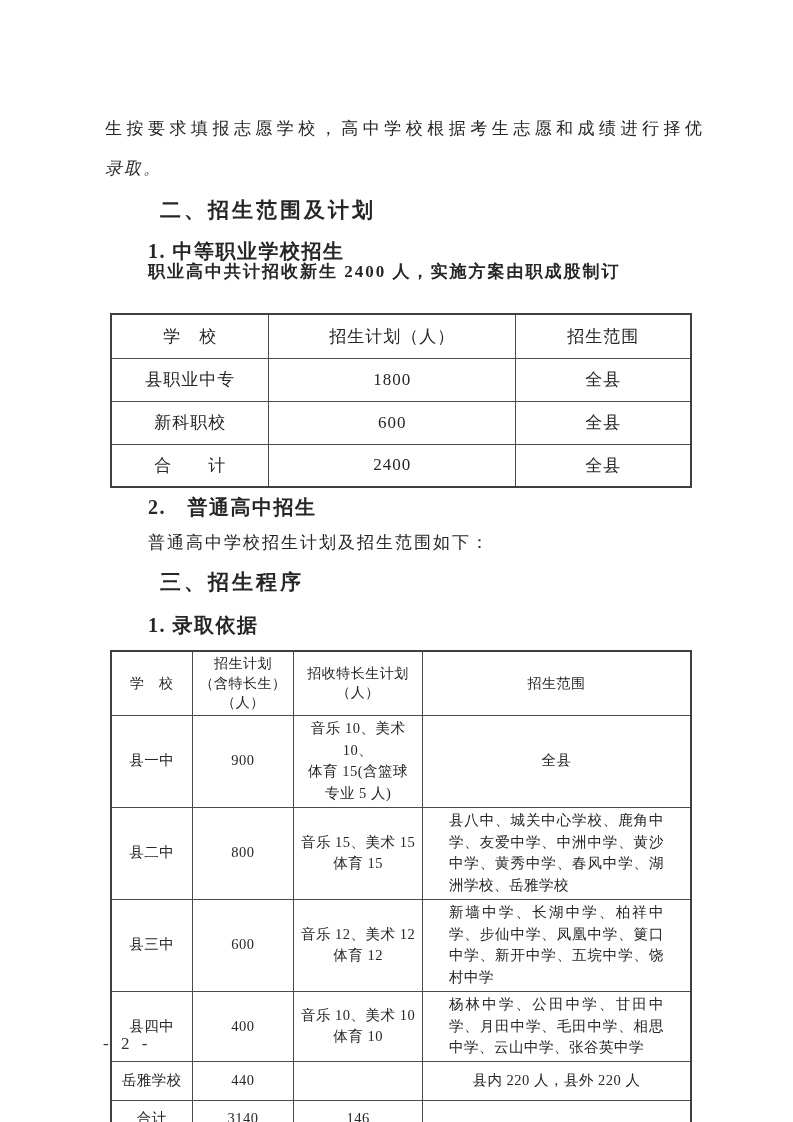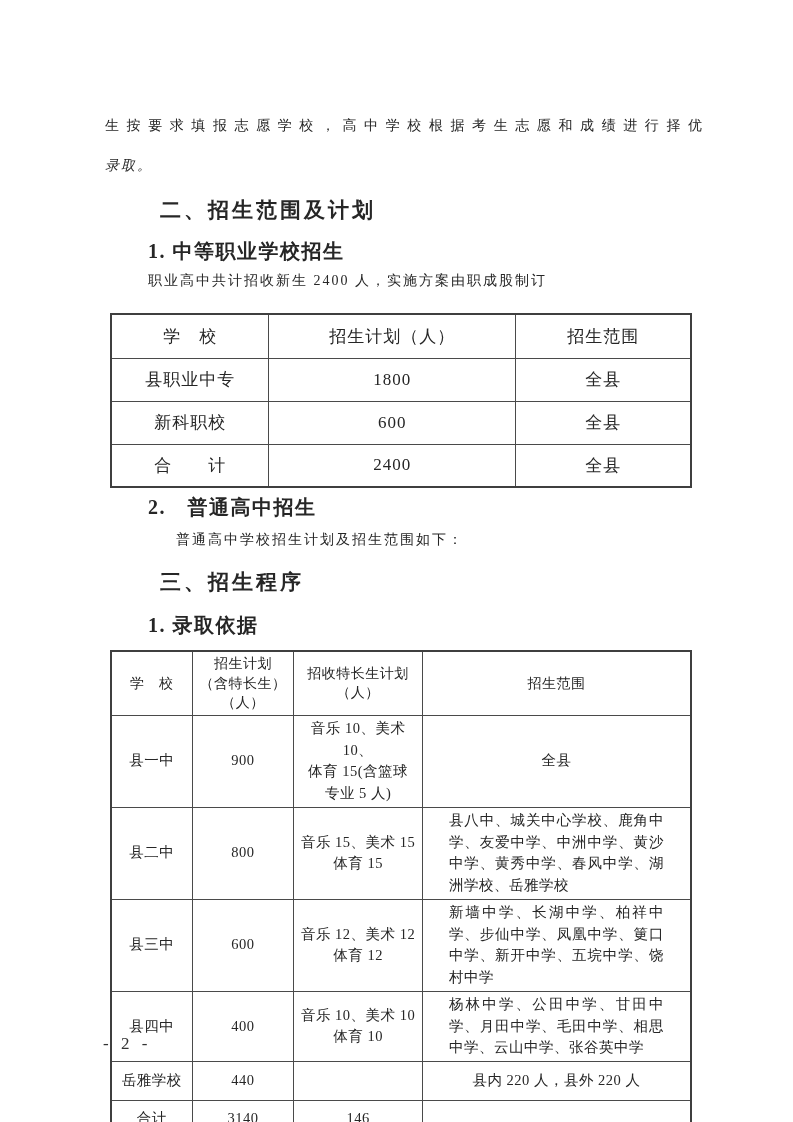--- a/index.html
+++ b/index.html
@@ -8,21 +8,21 @@
     width: 793px; height: 1122px;
     position: relative;
     font-family: "Liberation Serif", "DejaVu Serif", serif;
     color: #262626;
     overflow: hidden;
   }
   .abs { position: absolute; }
 
   
   .body-line {
-    font-size: 14px;
+    font-size: 17px;
     letter-spacing: 2px;
     white-space: nowrap;
   }
   .justify-line {
     white-space: normal;
     text-align: justify;
     text-align-last: justify;
     letter-spacing: 0;
   }
 
@@ -92,21 +92,21 @@
 </style>
 </head>
 <body>
 
 <div class="abs body-line justify-line" style="left:105px; top:117px; width:597px;">生按要求填报志愿学校，高中学校根据考生志愿和成绩进行择优</div>
 <div class="abs body-line" style="left:105px; top:157px;font-style:italic;">录取。</div>
 
 <div class="abs h-major" style="left:148px; top:196px;">二、招生范围及计划</div>
 
 <div class="abs h-minor" style="left:148px; top:238px;">1. 中等职业学校招生</div>
-<div class="abs body-line" style="left:148px; top:272px;">职业高中共计招收新生 2400 人，实施方案由职成股制订</div>
+<div class="abs body-line" style="left:148px; top:260px;font-weight:bold;">职业高中共计招收新生 2400 人，实施方案由职成股制订</div>
 
 <div class="abs t1-wrap">
   <table class="t1">
     <colgroup>
       <col style="width:27.2%">
       <col style="width:42.6%">
       <col style="width:30.2%">
     </colgroup>
     <thead>
         <tr>
@@ -129,21 +129,21 @@
         <tr>
           <td>合　　计</td>
           <td>2400</td>
           <td>全县</td>
         </tr>
       </tbody>
   </table>
 </div>
 
 <div class="abs h-minor" style="left:148px; top:494px;">2.　普通高中招生</div>
-<div class="abs body-line" style="left:148px; top:531px;margin-left:28px;">普通高中学校招生计划及招生范围如下：</div>
+<div class="abs body-line" style="left:148px; top:531px;">普通高中学校招生计划及招生范围如下：</div>
 
 <div class="abs h-major" style="left:148px; top:568px;">三、招生程序</div>
 
 <div class="abs h-minor" style="left:148px; top:612px;">1. 录取依据</div>
 
 <div class="abs t2-wrap">
   <table class="t2">
     <colgroup>
       <col style="width:14%">
       <col style="width:17.5%">

